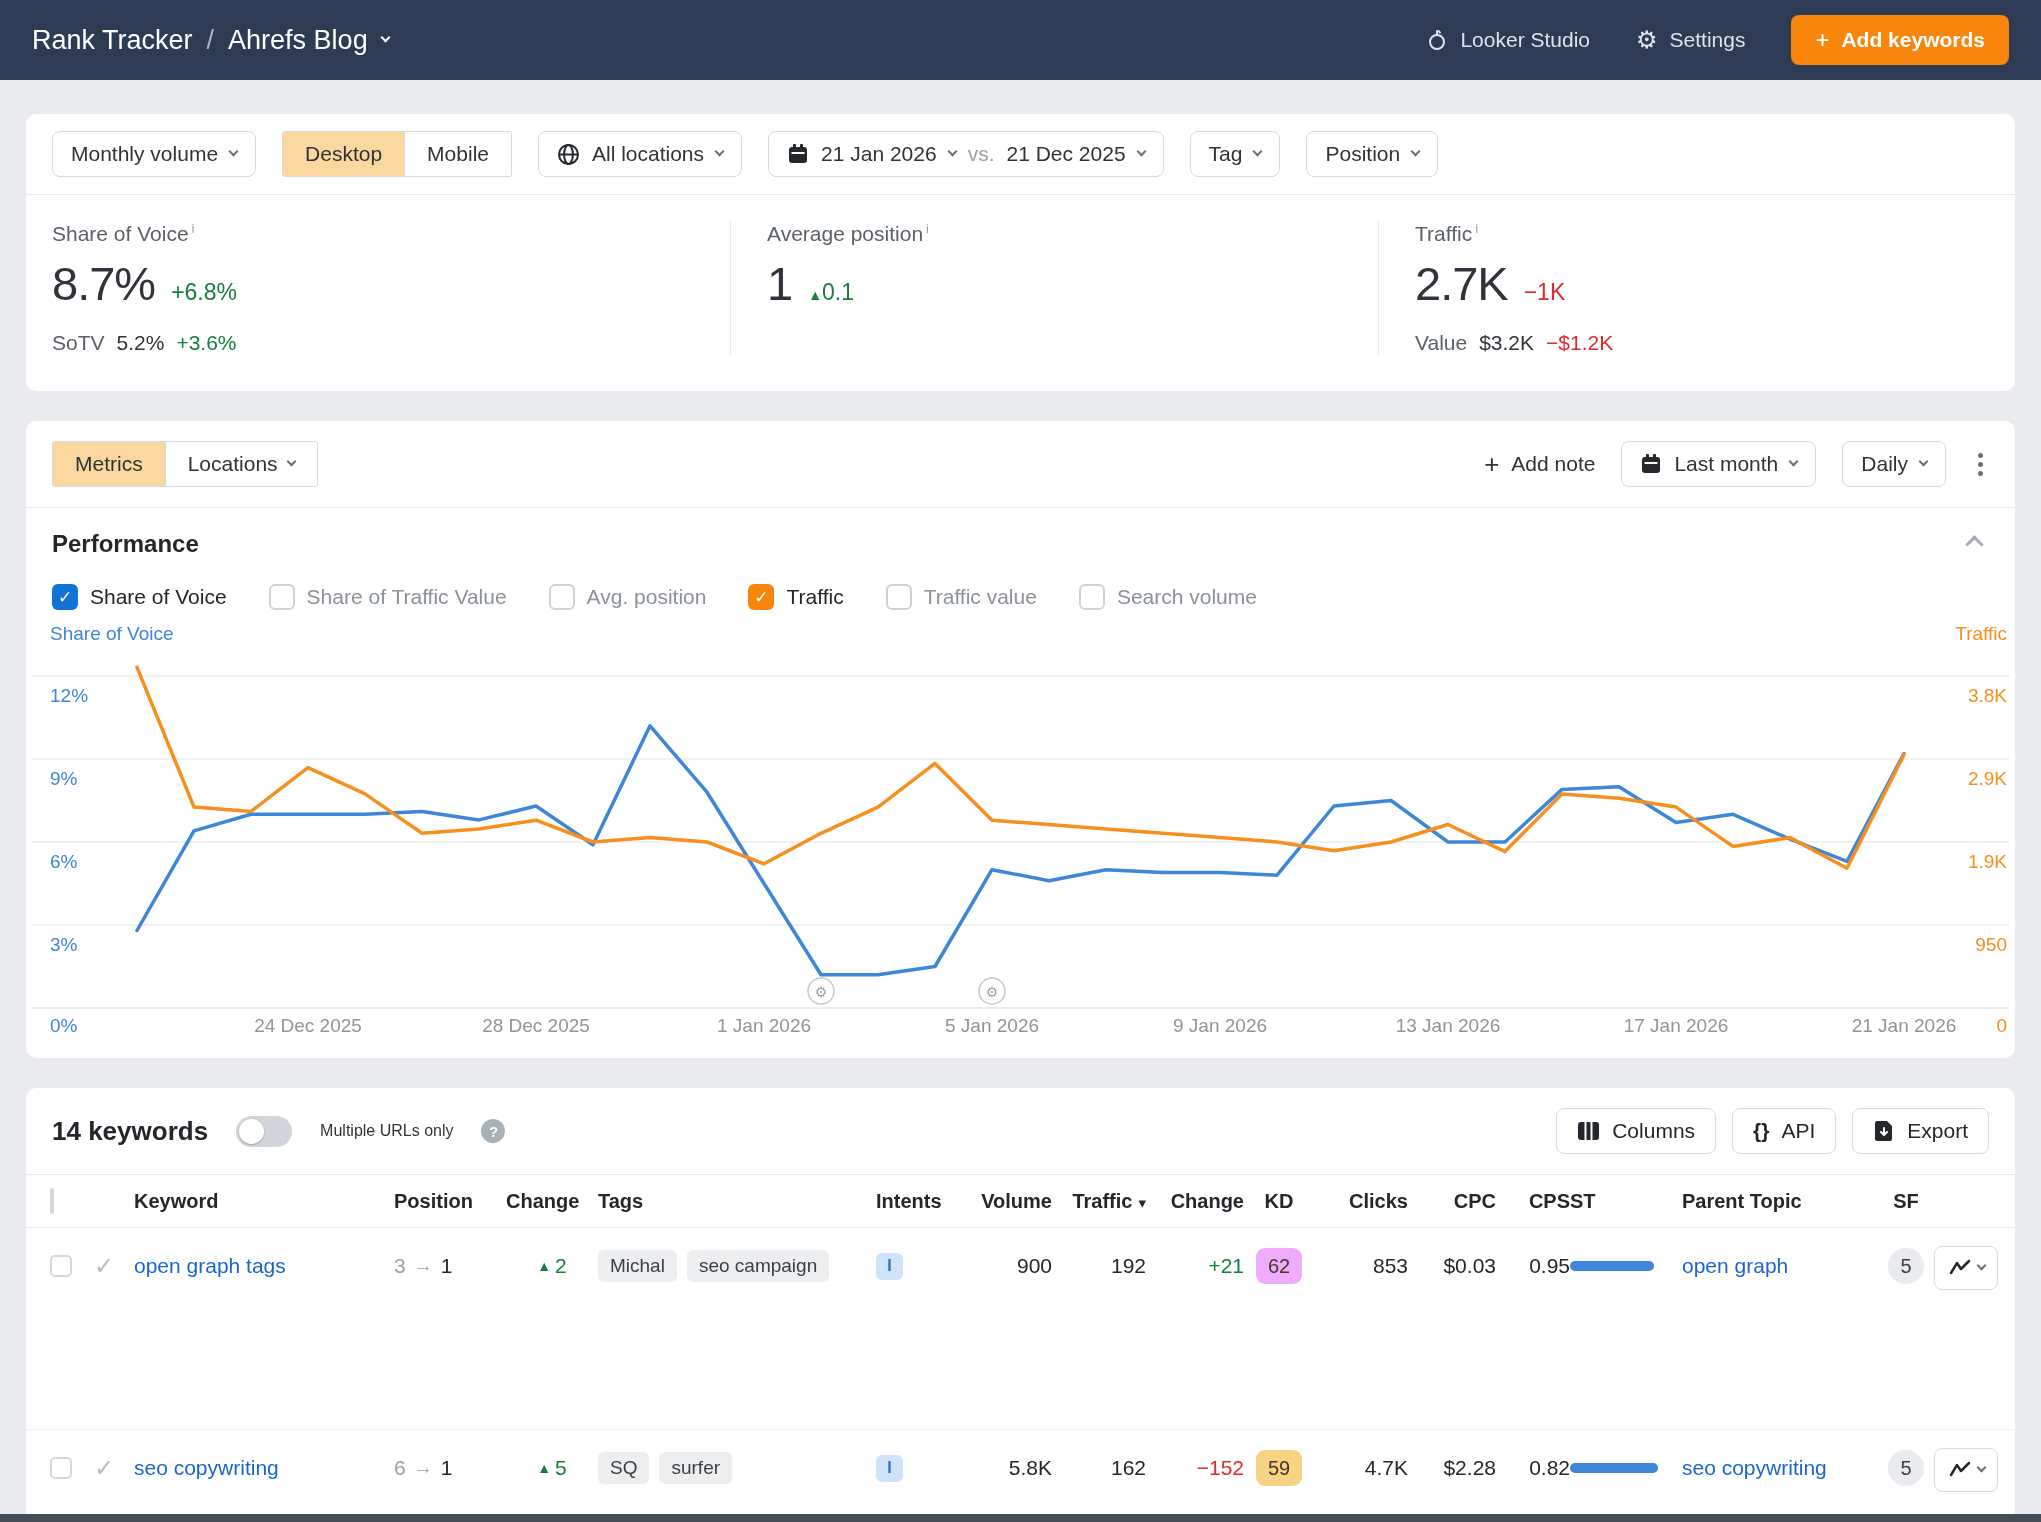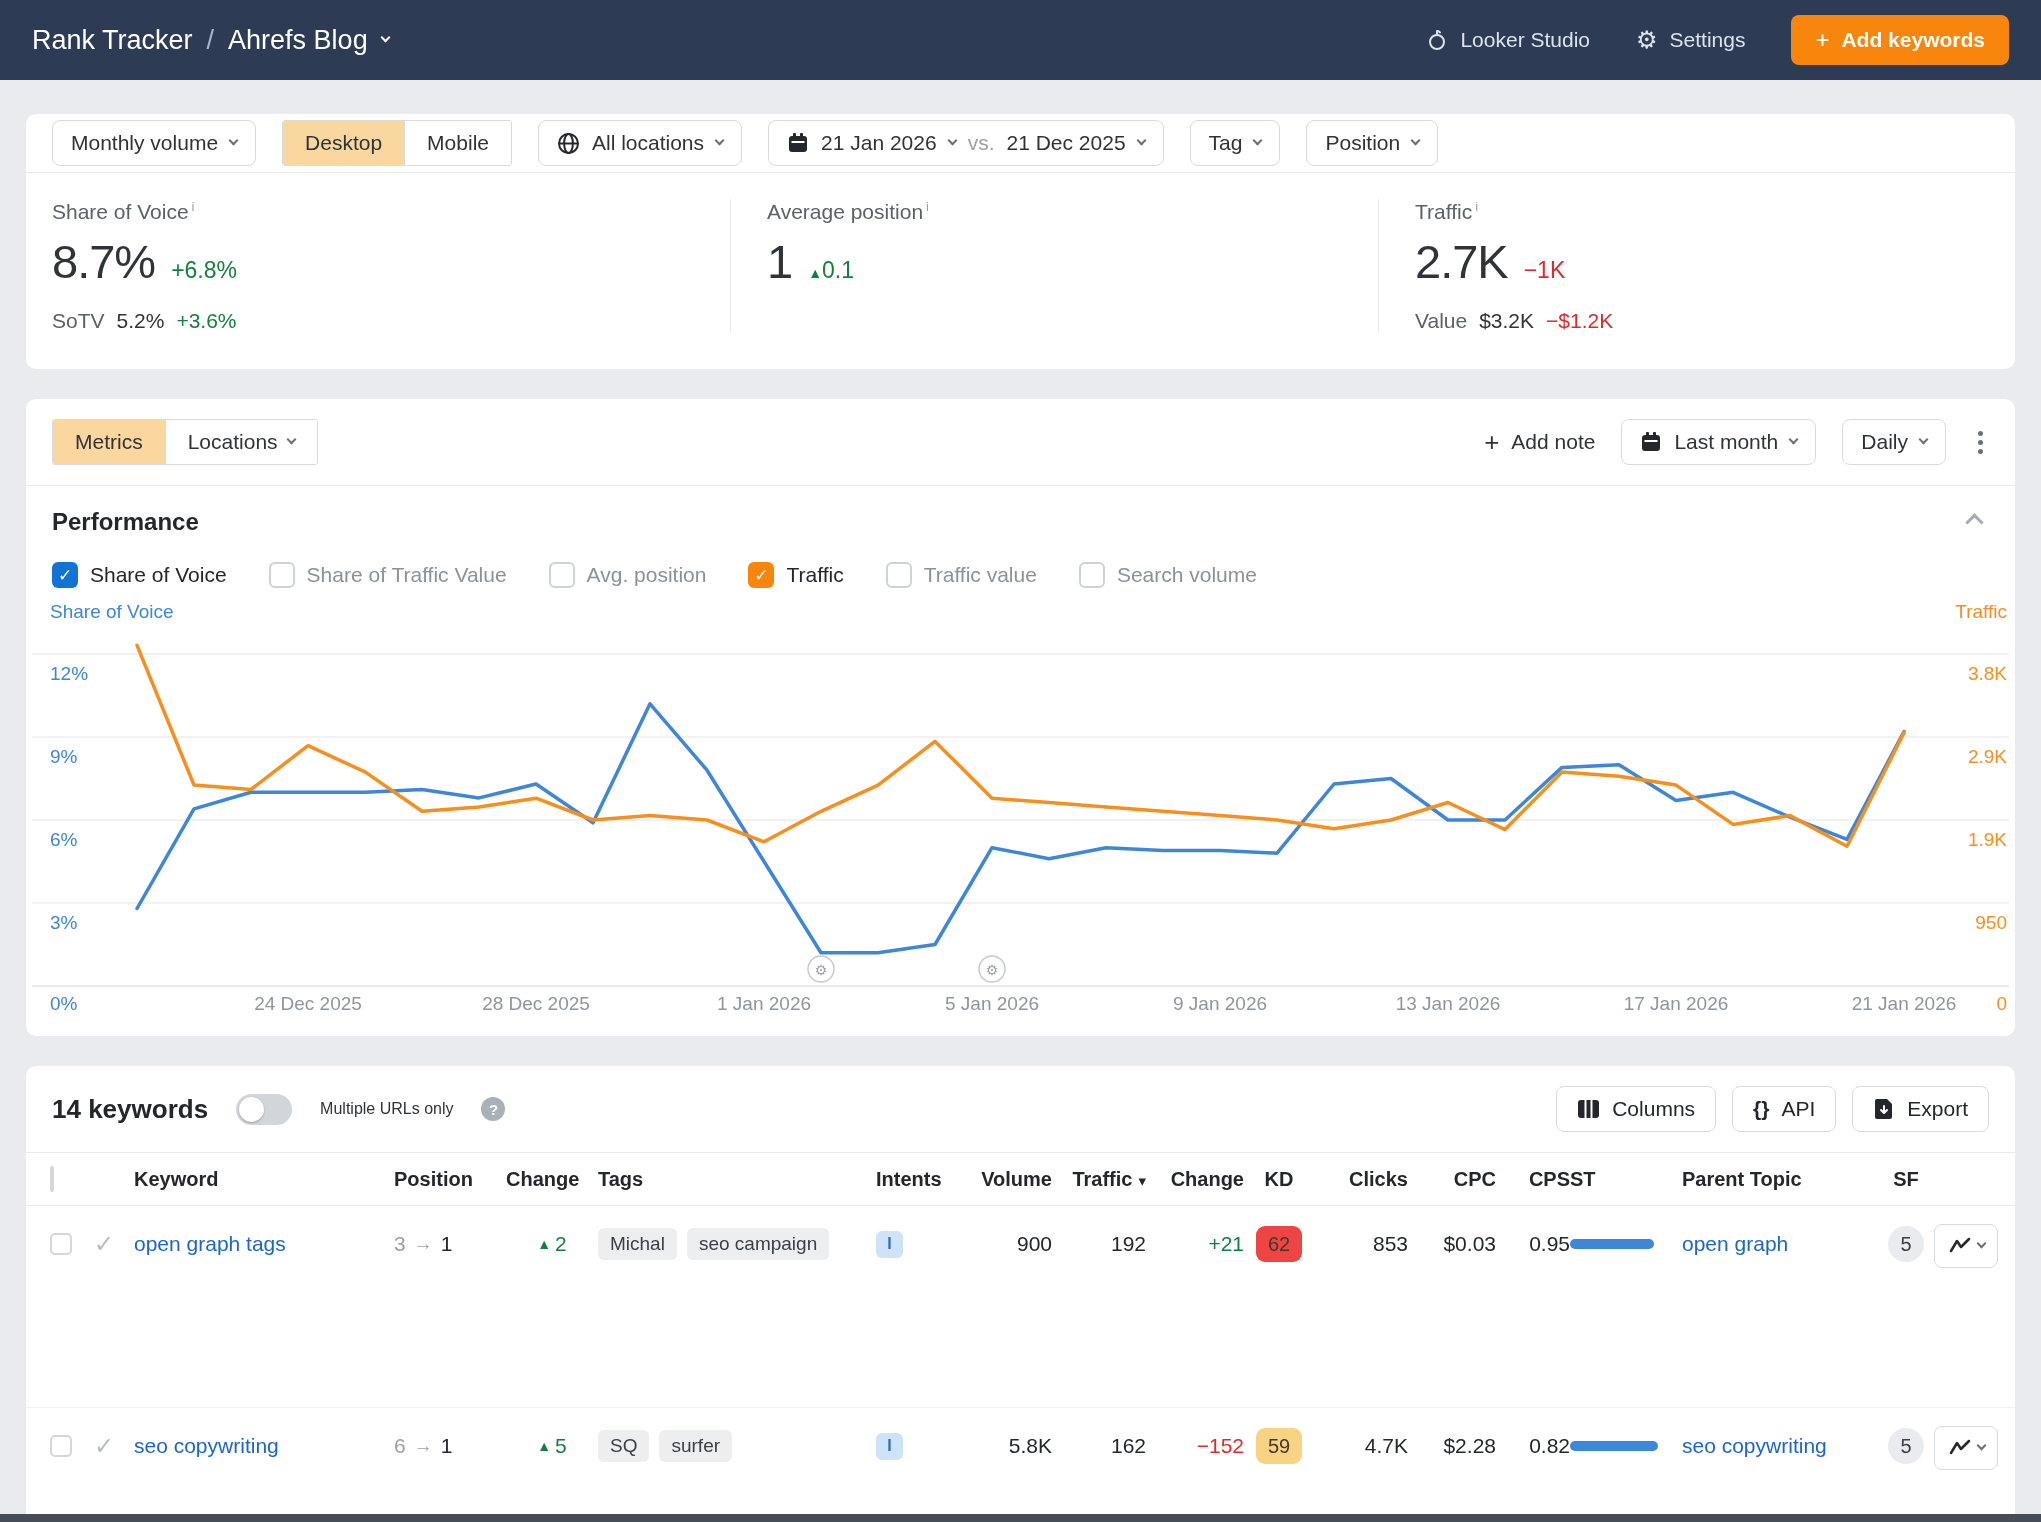--- a/index.html
+++ b/index.html
@@ -18,21 +18,21 @@
   .chev { display:inline-block; width:9px; height:9px; border-right:2px solid #6a7077; border-bottom:2px solid #6a7077; transform:rotate(45deg); margin-top:-5px; }
   .chev.white { border-color:#fff; }
   .chev.sm { width:7px; height:7px; }
   .chev.up { transform:rotate(-135deg); margin-top:4px; width:13px; height:13px; border-width:3px; border-color:#a6acb3; }
 
   .card { background:#fff; border-radius:10px; margin:0 26px; }
   .gap { height:30px; }
   .divider { border-top:1px solid #e8eaec; }
 
   
-  .filter-row { display:flex; gap:26px; padding:6px 26px; align-items:center; }
+  .filter-row { display:flex; gap:26px; padding:17px 26px; align-items:center; }
   .fbtn { height:46px; border:1px solid #d8dbde; border-radius:8px; background:#fff; display:flex; align-items:center; gap:12px; padding:0 18px; font-size:21px; color:#2f3337; cursor:pointer; }
   .segmented { display:flex; border:1px solid #d8dbde; border-radius:3px; overflow:hidden; height:46px; }
   .seg { display:flex; align-items:center; gap:10px; padding:0 22px; font-size:21px; cursor:pointer; background:#fff; }
   .seg + .seg { border-left:1px solid #d8dbde; }
   .seg.active { background:#fbd7a0; }
   .vs { color:#9aa0a6; }
 
   
   .stats { display:flex; padding:26px 26px 36px; }
   .stat { padding-right:26px; }
@@ -406,21 +406,21 @@
         </div>
         <div>
           <span class="intent">I</span>
         </div>
         <div class="cell-r num">900</div>
         <div class="cell-r num">192</div>
         <div class="cell-r num ">
           <span class="green">+21</span>
         </div>
         <div class="cell-c">
-          <span class="kdpill" style="background: #ef4444;">62</span>
+          <span class="kdpill" style="background: #f0abfc;">62</span>
         </div>
         <div class="cell-r num">853</div>
         <div class="cell-r num">$0.03</div>
         <div class="cell-r num">0.95</div>
         <div>
           <span class="stbar" style="width: 84px;"></span>
         </div>
         <div>
           <a class="plink">open graph</a>
         </div>

